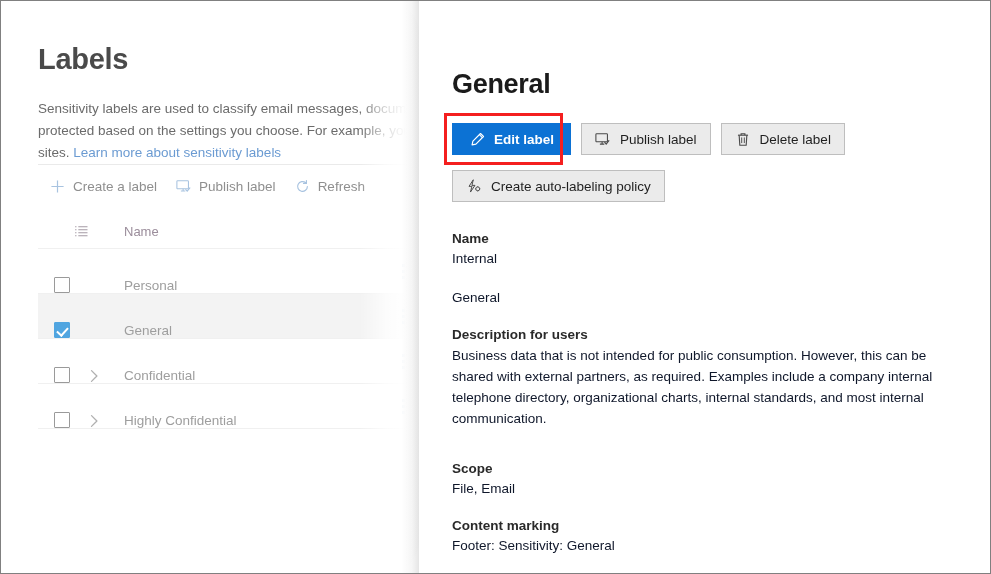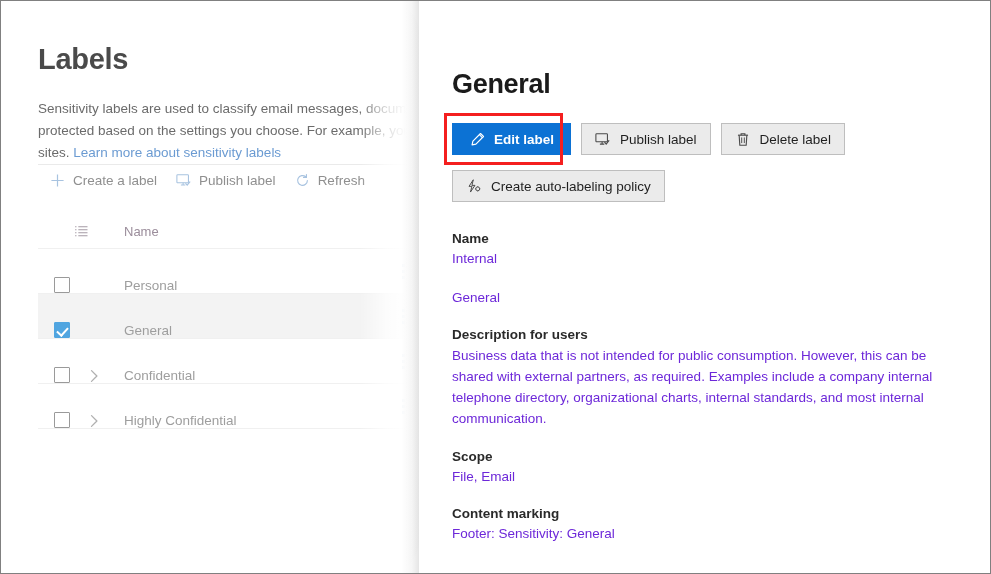--- a/index.html
+++ b/index.html
@@ -62,21 +62,21 @@
     left: 37px;
     top: 163px;
     width: 600px;
     height: 1px;
     background: #eaeaea;
   }
 
   #command-bar {
     position: absolute;
     left: 40px;
-    top: 165px;
+    top: 171px;
     height: 28px;
     display: flex;
     align-items: center;
     gap: 0px;
   }
   .cmd {
     display: flex;
     align-items: center;
     gap: 7px;
     padding: 4px 10px 4px 8px;
@@ -279,25 +279,25 @@
     width: 500px;
   }
   .f-label {
     font-size: 13.5px;
     font-weight: bold;
     color: #2a2a2a;
     margin-bottom: 3px;
   }
   .f-value {
     font-size: 13.5px;
-    color: #6d28d9;
+    color: #0f172a;
     line-height: 20px;
   }
   .f-group { margin-bottom: 19px; }
-  .f-group.desc { margin-bottom: 20px; }
+  .f-group.desc { margin-bottom: 32px; }
   .f-group.desc .f-value { line-height: 21px; }
 </style>
 </head>
 <body>
 
 <div id="frame">
 
   <div id="left-pane">
 
     <div id="page-title">Labels</div>

